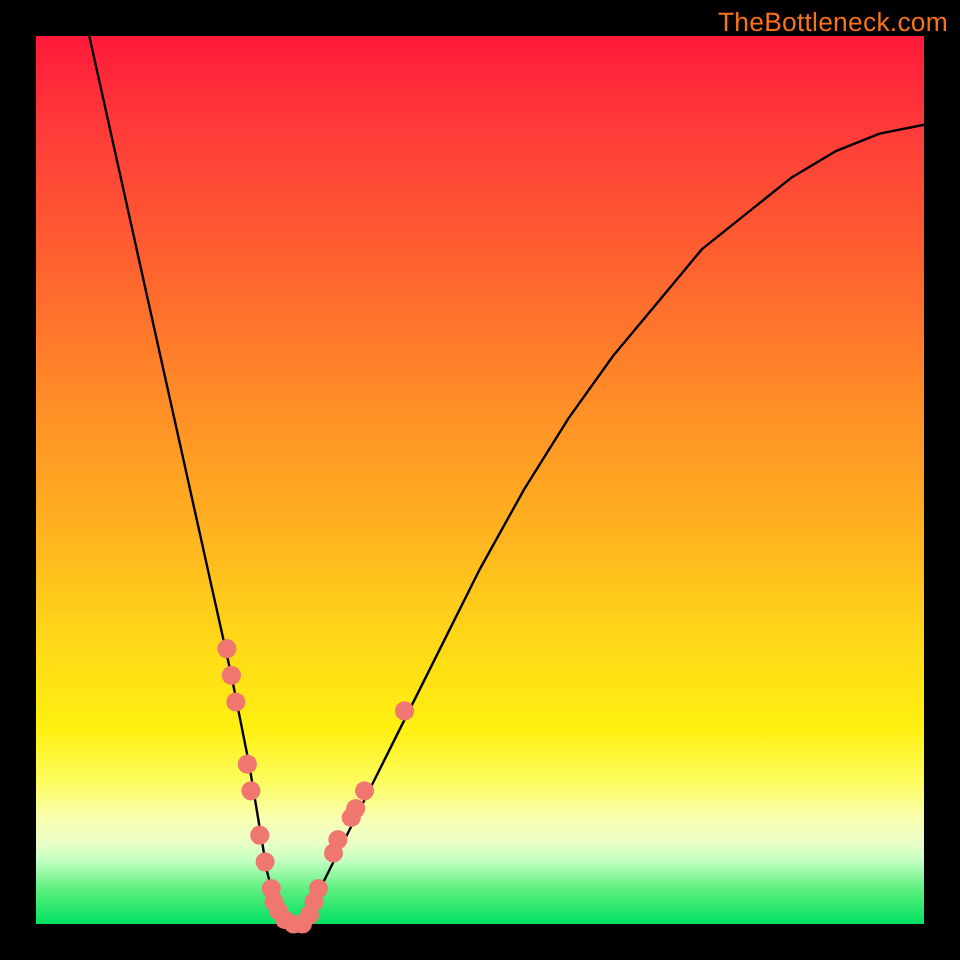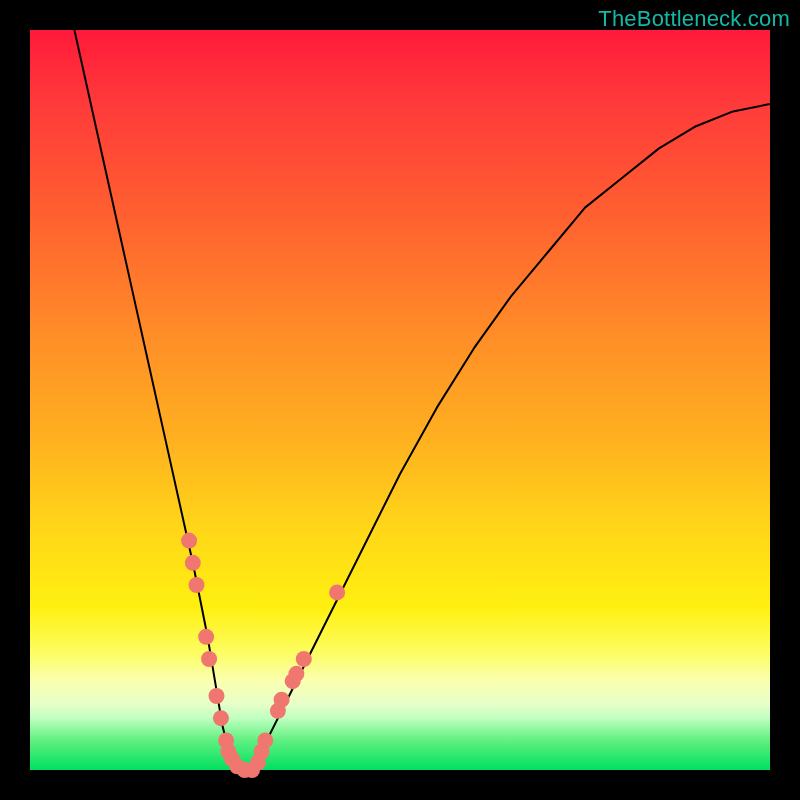--- a/index.html
+++ b/index.html
@@ -32,21 +32,21 @@
       #00e060 100%
     );
   }
   .watermark {
     position: absolute;
     top: 6px;
     right: 10px;
     font-family: Arial, Helvetica, sans-serif;
     font-size: 22px;
     font-weight: 500;
-    color: #14b8a6;
+    color: #f97316;
     letter-spacing: 0.2px;
   }
   svg.curve {
     position: absolute;
     left: 0; top: 0;
     width: 740px;
     height: 740px;
     overflow: visible;
   }
 </style>

